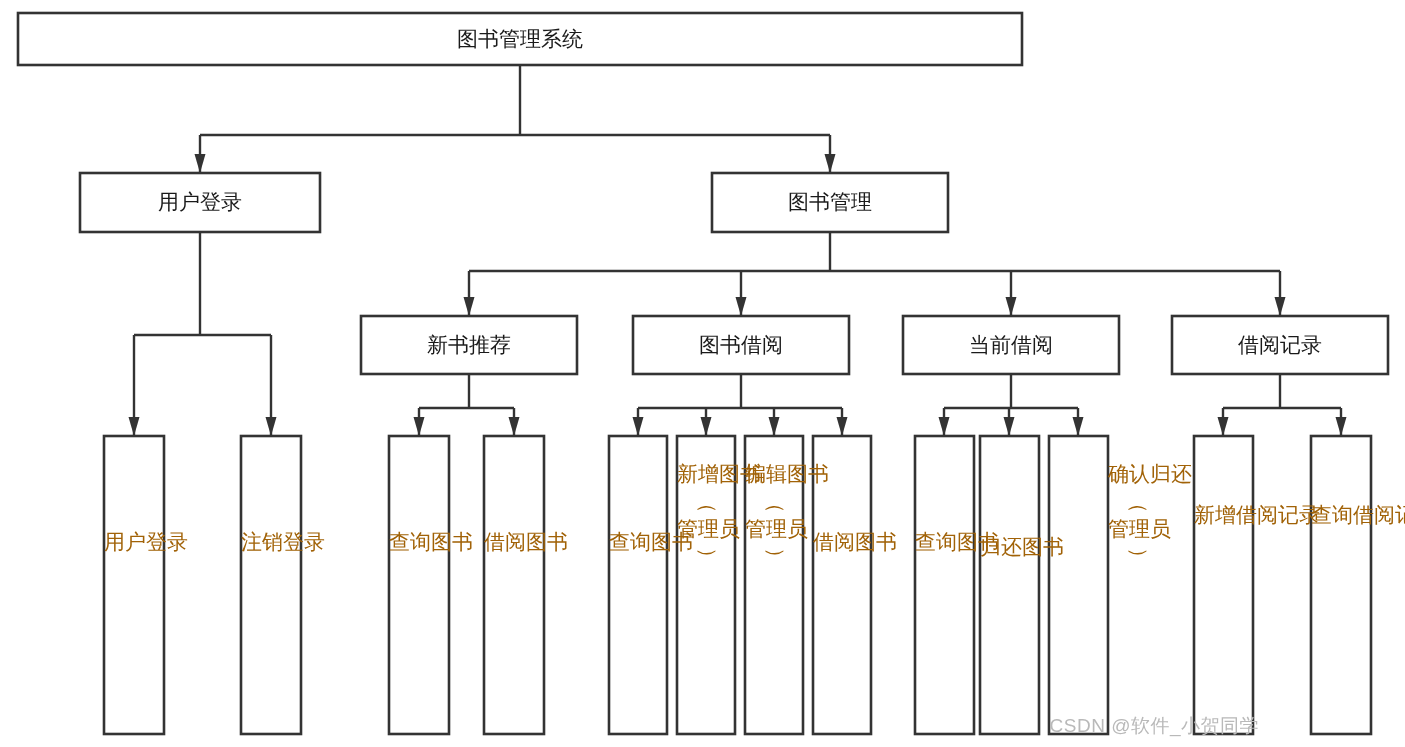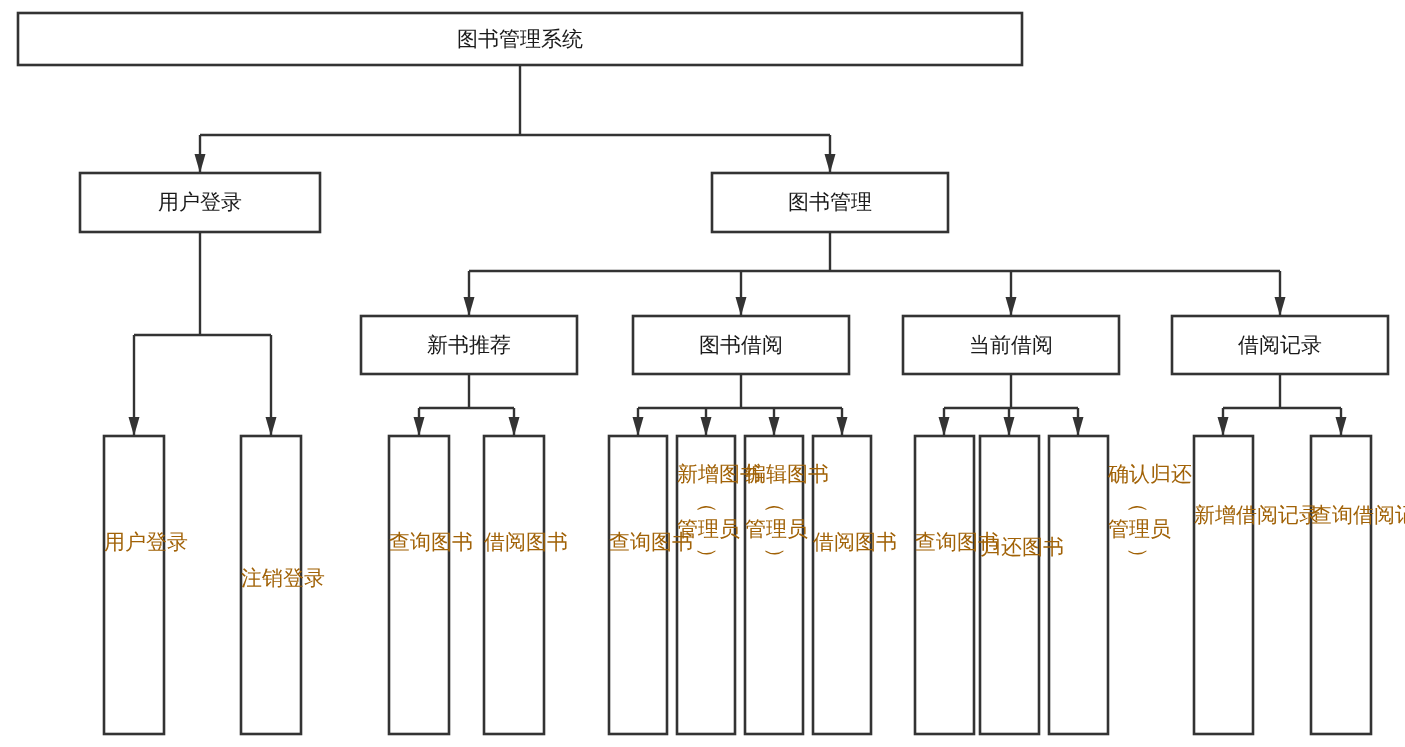--- a/index.html
+++ b/index.html
@@ -212,26 +212,27 @@
         <text x="200" y="203.5" class="node-label-h">用户登录</text>
         <text x="830" y="203.5" class="node-label-h">图书管理</text>
         <text x="469" y="346" class="node-label-h">新书推荐</text>
         <text x="741" y="346" class="node-label-h">图书借阅</text>
         <text x="1011" y="346" class="node-label-h">当前借阅</text>
         <text x="1280" y="346" class="node-label-h">借阅记录</text>
       </g>
   </svg>
   <div id="vlabel-layer">
       <div class="vlabel" style="left: 104px; top: 530.4px; width: 60px;"><span>用</span><span>户</span><span>登</span><span>录</span></div>
-      <div class="vlabel" style="left: 241px; top: 530.4px; width: 60px; margin-top: 36px;"><span>注</span><span>销</span><span>登</span><span>录</span></div>
+      <div class="vlabel" style="left: 241px; top: 530.4px; width: 60px;"><span>注</span><span>销</span><span>登</span><span>录</span></div>
       <div class="vlabel" style="left: 389px; top: 530.4px; width: 60px;"><span>查</span><span>询</span><span>图</span><span>书</span></div>
       <div class="vlabel" style="left: 484px; top: 530.4px; width: 60px;"><span>借</span><span>阅</span><span>图</span><span>书</span></div>
       <div class="vlabel" style="left: 609px; top: 530.4px; width: 58px;"><span>查</span><span>询</span><span>图</span><span>书</span></div>
       <div class="vlabel" style="left: 677px; top: 462.15px; width: 58px;"><span>新</span><span>增</span><span>图</span><span>书</span><span style="display: block; transform: rotate(90deg); line-height: 1.3;">（</span><span>管</span><span>理</span><span>员</span><span style="display: block; transform: rotate(90deg); line-height: 1.3;">）</span></div>
       <div class="vlabel" style="left: 745px; top: 462.15px; width: 58px;"><span>编</span><span>辑</span><span>图</span><span>书</span><span style="display: block; transform: rotate(90deg); line-height: 1.3;">（</span><span>管</span><span>理</span><span>员</span><span style="display: block; transform: rotate(90deg); line-height: 1.3;">）</span></div>
       <div class="vlabel" style="left: 813px; top: 530.4px; width: 58px;"><span>借</span><span>阅</span><span>图</span><span>书</span></div>
       <div class="vlabel" style="left: 915px; top: 530.4px; width: 59px;"><span>查</span><span>询</span><span>图</span><span>书</span></div>
       <div class="vlabel" style="left: 980px; top: 535px; width: 59px;"><span>归</span><span>还</span><span>图</span><span>书</span></div>
       <div class="vlabel" style="left: 1108px; top: 462.15px; width: 59px;"><span>确</span><span>认</span><span>归</span><span>还</span><span style="display: block; transform: rotate(90deg); line-height: 1.3;">（</span><span>管</span><span>理</span><span>员</span><span style="display: block; transform: rotate(90deg); line-height: 1.3;">）</span></div>
       <div class="vlabel" style="left: 1194px; top: 503.1px; width: 59px; text-align: right;"><span>新</span><span>增</span><span>借</span><span>阅</span><span>记</span><span>录</span></div>
       <div class="vlabel" style="left: 1311px; top: 503.1px; width: 60px;"><span>查</span><span>询</span><span>借</span><span>阅</span><span>记</span></div>
     </div>
+  <div class="watermark">CSDN @软件_小贺同学</div>
 </div>
 
 </body></html>

